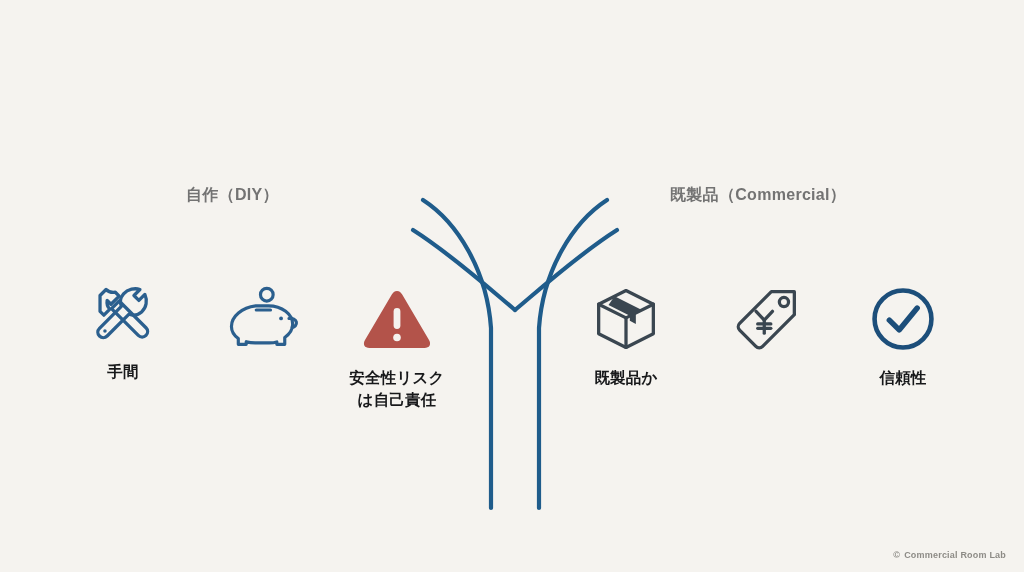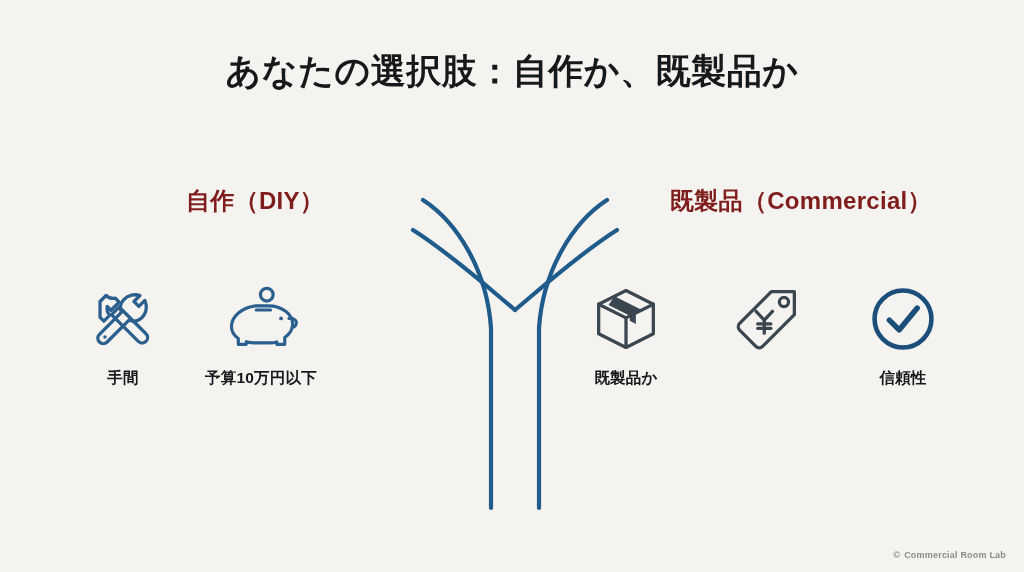--- a/index.html
+++ b/index.html
@@ -33,23 +33,23 @@
     font-size: 35px;
     font-weight: bold;
     letter-spacing: 0.5px;
     color: #17181a;
     line-height: 1.2;
   }
 
   
   .col-head {
     position: absolute;
-    font-size: 24px;
-    font-weight: bold;
-    color: #7f1d1d;
+    font-size: 16px;
+    font-weight: bold;
+    color: #737373;
     white-space: nowrap;
     letter-spacing: 0.3px;
   }
   #head-diy {
     left: 186px;
     top: 185px;
   }
   #head-commercial {
     left: 628px;
     top: 185px;
@@ -80,21 +80,21 @@
   .item .cap {
     margin-top: 12px;
     font-size: 15.5px;
     font-weight: bold;
     line-height: 1.45;
     color: #17181a;
     letter-spacing: 0.2px;
     white-space: pre-line;
   }
 
-  #item-tools   { left: 48px;  top: 283px; }
+  #item-tools   { left: 48px;  top: 277px; }
   #item-budget  { left: 186px; top: 283px; }
   #item-risk    { left: 322px; top: 283px; }
   #item-box     { left: 551px; top: 283px; }
   #item-price   { left: 692px; top: 283px; }
   #item-trust   { left: 828px; top: 283px; }
 
   
   #footer {
     position: absolute;
     right: 18px;
@@ -111,21 +111,20 @@
     display: inline-block;
     font-size: 9px;
     line-height: 1;
   }
 </style>
 </head>
 <body>
 
 <div id="slide">
 
-  <div id="title">あなたの選択肢：自作か、既製品か</div>
 
   <div id="head-diy" class="col-head">自作（DIY）</div>
 
   <div id="head-commercial" class="col-head">既製品（Commercial）</div>
 
   <div id="fork">
     <svg width="240" height="350" viewBox="0 0 240 350" fill="none" xmlns="http://www.w3.org/2000/svg">
       <g stroke="#1f5c8b" stroke-width="4.2" stroke-linecap="round" fill="none">
 
         <path d="M28 22 C 62 44, 92 92, 96 150 L 96 330"></path>
@@ -166,23 +165,33 @@
           <path d="M31 19.5 C 18 21, 8 29.5, 8 39 C 8 43.5, 10.5 47.5, 14.5 50.5 L 14.5 56 L 22 56 L 22 53.5 C 24.5 54.2, 27.5 54.6, 30.5 54.6 L 44 54.6 C 46.5 54.6, 49 54.3, 51 53.7 L 51 56 L 58.5 56 L 58.5 49.5 C 63 46.3, 66 42, 66 37 C 66 27.5, 56 19.5, 43 19.5 Z"></path>
 
           <path d="M62.5 31.5 C 66 31, 69 32.5, 69.5 35 C 70 37.5, 68 39.5, 65.5 40"></path>
 
           <path d="M31.5 23.5 L 45 23.5"></path>
 
           <circle cx="55" cy="31.5" r="1.8" fill="#2b5f8e" stroke="none"></circle>
         </g>
       </svg>
     </div>
-    <div class="cap">予算10万円以下</div>
-  </div>
-
+  </div>
+
+  <div class="item" id="item-risk">
+    <div class="glyph">
+      <svg width="72" height="66" viewBox="0 0 72 66" fill="none" xmlns="http://www.w3.org/2000/svg">
+        <path d="M36 5 C 38.5 5, 40 6.5, 41.2 8.6 L 68 54 C 70.5 58.4, 68.4 62, 63.5 62 L 8.5 62 C 3.6 62, 1.5 58.4, 4 54 L 30.8 8.6 C 32 6.5, 33.5 5, 36 5 Z" fill="#b3534a"></path>
+        <rect x="32.6" y="22" width="6.8" height="21" rx="3.4" fill="#f5f3ef"></rect>
+        <circle cx="36" cy="51.5" r="3.8" fill="#f5f3ef"></circle>
+      </svg>
+    </div>
+    <div class="cap">安全性リスク
+は自己責任</div>
+  </div>
 
   <div class="item" id="item-box">
     <div class="glyph">
       <svg width="72" height="70" viewBox="0 0 64 64" fill="none" xmlns="http://www.w3.org/2000/svg">
         <g stroke="#3a4650" stroke-width="3" stroke-linecap="round" stroke-linejoin="round" fill="none">
           <path d="M32 6 L 57 18.5 L 57 45.5 L 32 58 L 7 45.5 L 7 18.5 Z"></path>
           <path d="M7 18.5 L 32 31 L 57 18.5"></path>
           <path d="M32 31 L 32 58"></path>
         </g>
 

